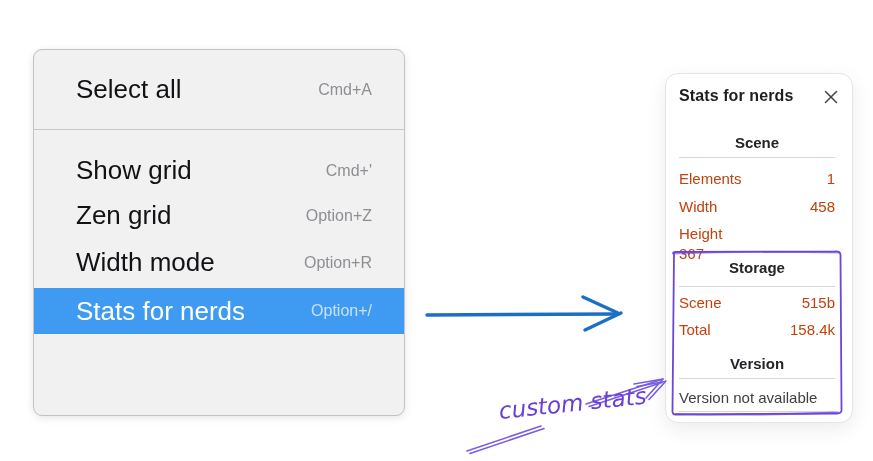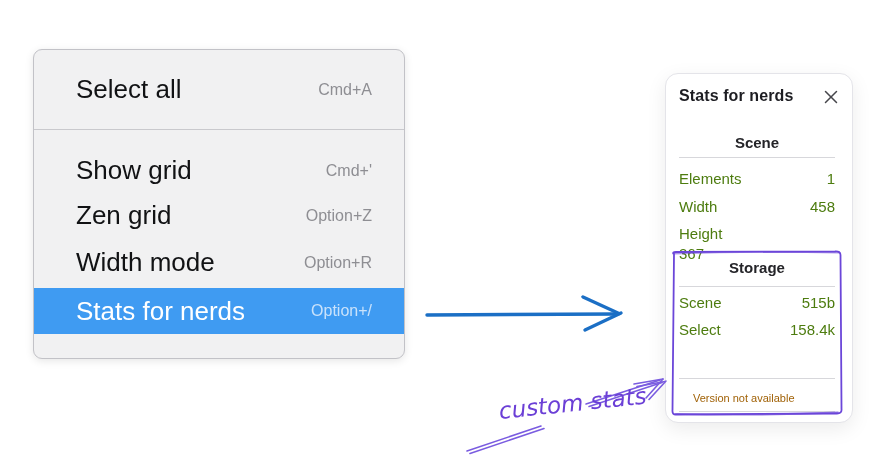--- a/index.html
+++ b/index.html
@@ -2,21 +2,21 @@
 <html><head>
 <meta charset="utf-8">
 <style>
   html,body{margin:0;padding:0;background:#ffffff;}
   .stage{
     position:relative;width:873px;height:461px;background:#ffffff;overflow:hidden;
     font-family:"Liberation Sans", sans-serif;
   }
   
   .menu{
-    position:absolute;left:33px;top:49px;width:372px;height:310px;
+    position:absolute;left:33px;top:49px;width:372px;height:367px;
     background:#f1f1f2;border:1px solid #c2c2c7;border-radius:9px;
     box-shadow:0 2px 8px rgba(0,0,0,0.10);
     box-sizing:border-box;
   }
   .menu-row{
     position:absolute;left:0;right:0;height:45px;
     display:flex;align-items:center;justify-content:space-between;
     padding:0 32px 0 42px;box-sizing:border-box;cursor:default;
   }
   .menu-row .lab{font-size:26px;color:#111214;}
@@ -36,25 +36,25 @@
     letter-spacing:0.1px;
   }
   .p-close{position:absolute;right:12px;top:14px;width:18px;height:18px;cursor:pointer;}
   .p-head{
     position:absolute;left:13px;right:17px;height:20px;text-align:center;
     font-size:15px;font-weight:bold;color:#242428;line-height:20px;
   }
   .p-hr{position:absolute;left:13px;right:17px;height:1px;background:#d7d7db;}
   .p-row{
     position:absolute;left:13px;right:17px;height:20px;line-height:20px;
-    display:flex;justify-content:space-between;font-size:15px;color:#4d7c0f;
+    display:flex;justify-content:space-between;font-size:15px;color:#c2410c;
   }
   .p-note{
-    position:absolute;left:27px;right:17px;height:20px;line-height:20px;
-    font-size:11px;color:#a16207;text-align:left;
+    position:absolute;left:13px;right:17px;height:20px;line-height:20px;
+    font-size:15px;color:#404040;text-align:left;
   }
   
   .overlay{position:absolute;left:0;top:0;width:873px;height:461px;pointer-events:none;}
   .annotation-text{
     position:absolute;left:499px;top:398px;width:170px;
     font-family:cursive, "DejaVu Sans", sans-serif;
     font-size:23px;color:#6b3fd6;transform:rotate(-6deg);transform-origin:left center;
     white-space:nowrap;font-style:italic;
   }
 </style>
@@ -119,24 +119,25 @@
       <span>367</span>
     </div>
 
     <div class="p-head" style="top:184px;">Storage</div>
     <div class="p-hr" style="top:212px;"></div>
     <div class="p-row" style="top:219px;">
       <span>Scene</span>
       <span>515b</span>
     </div>
     <div class="p-row" style="top:246px;">
-      <span>Select</span>
+      <span>Total</span>
       <span>158.4k</span>
     </div>
 
+    <div class="p-head" style="top:280px;">Version</div>
     <div class="p-hr" style="top:304px;"></div>
     <div class="p-note" style="top:314px;">Version not available</div>
     <div class="p-hr" style="top:337px;"></div>
   </div>
 
   <svg class="overlay" viewBox="0 0 873 461">
     <g stroke="#6b46d9" stroke-width="1.8" fill="none" stroke-linecap="round" stroke-linejoin="round">
       <path d="M674,254 Q672,252 676,252 L835,251.5 Q840.5,251 840.5,255 L841.5,409 Q842,413.5 837,413.5 L677,414.5 Q672,415.5 672.5,410 Z"></path>
       <path d="M675,413.8 Q755,416 838,412.5" opacity="0.7"></path>
       <path d="M673,253.5 Q755,250.8 839,252.5" opacity="0.55"></path>

